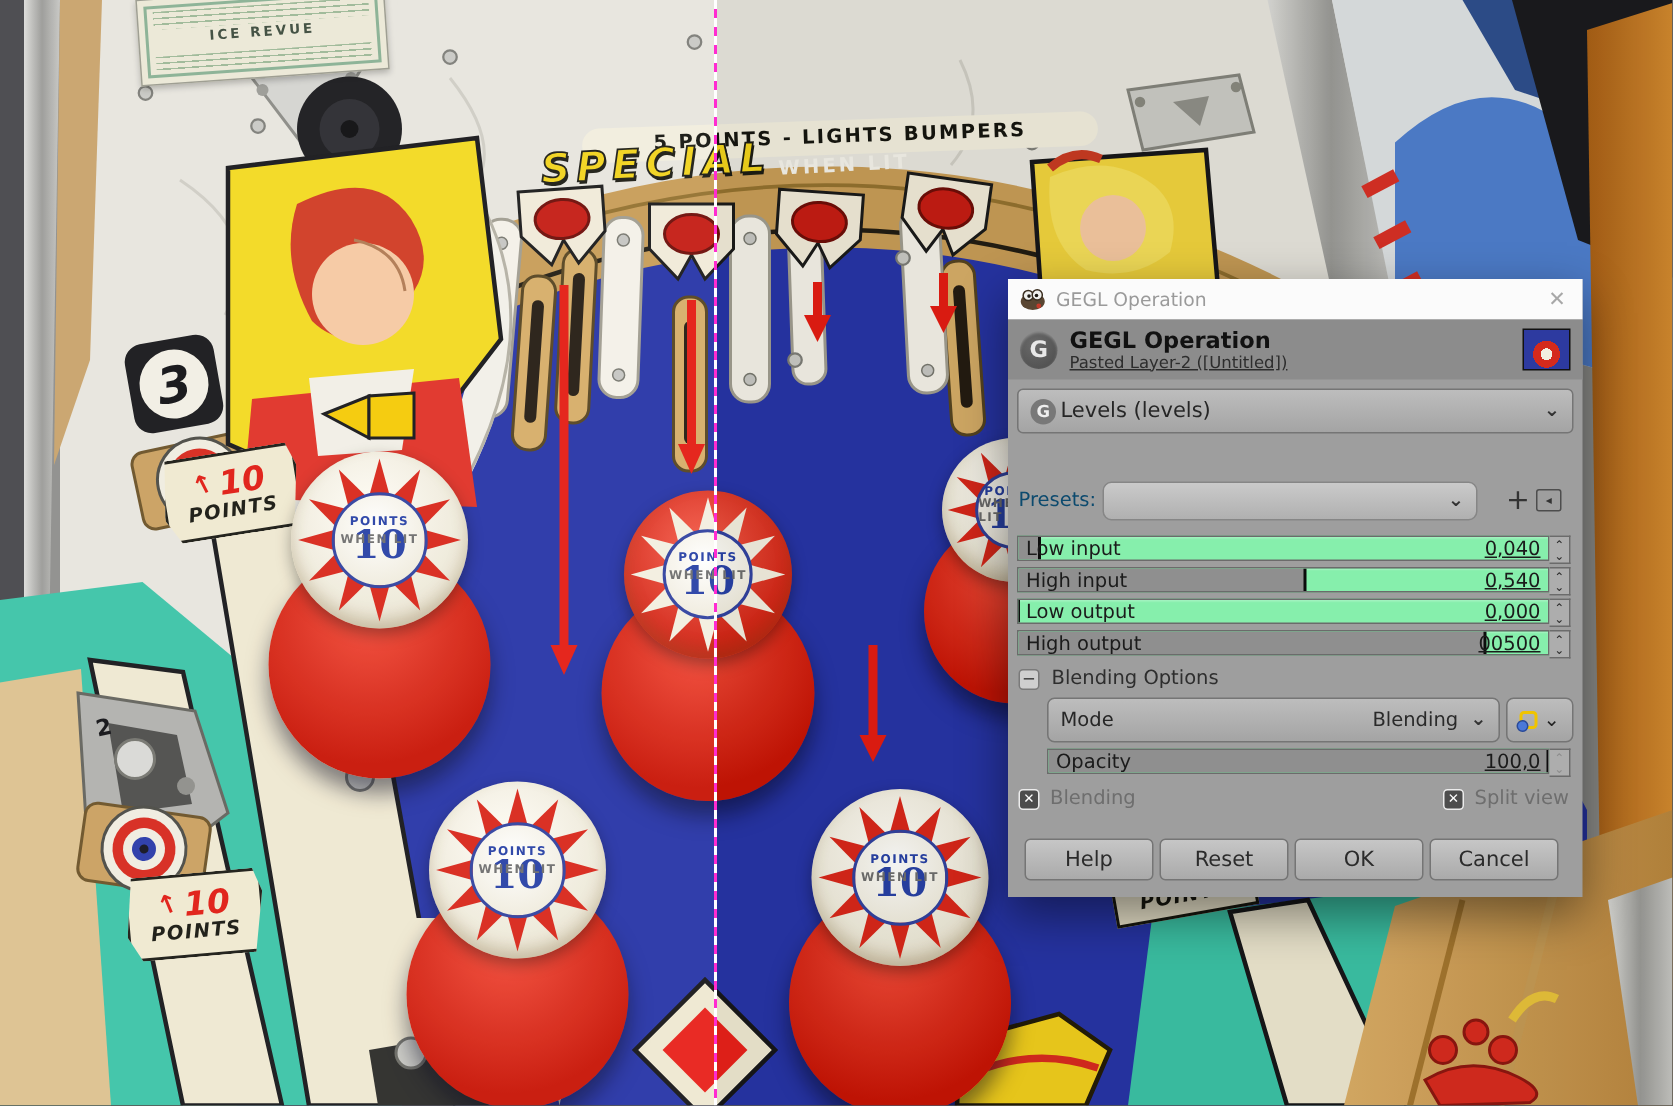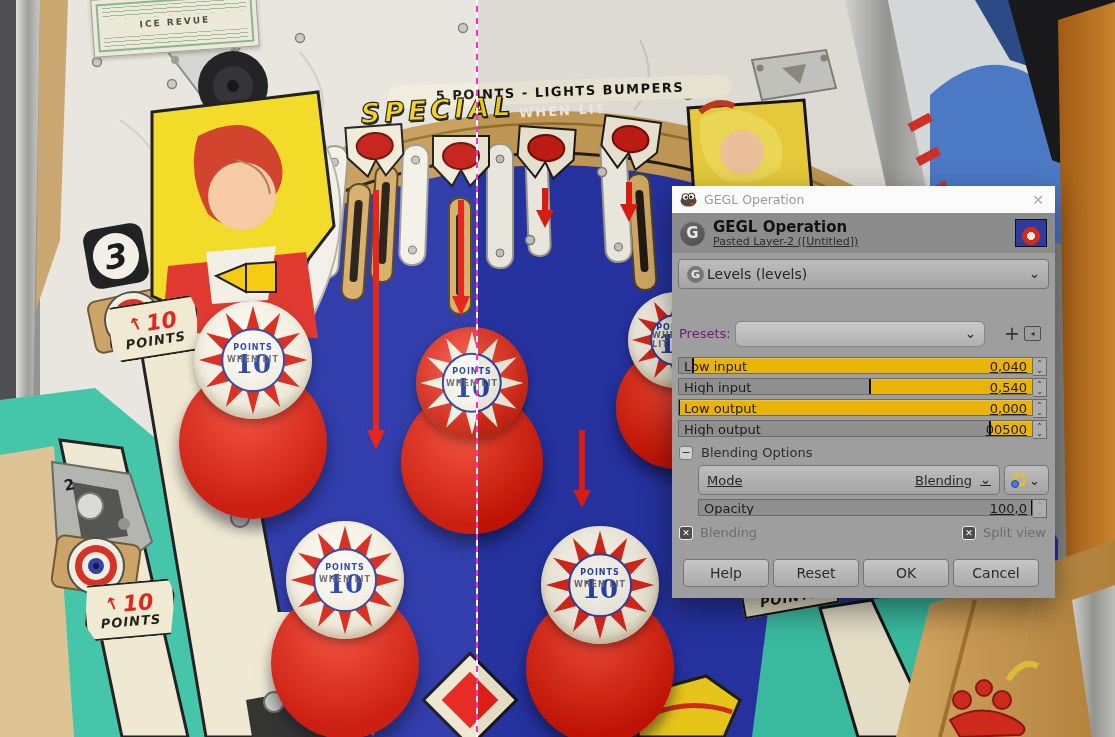--- a/index.html
+++ b/index.html
@@ -88,44 +88,44 @@
   .thumb{position:absolute;right:8px;top:33px;width:32px;height:28px;border:1px solid #111;
        background:radial-gradient(circle at 50% 62%,#f2efe0 0 4px,#d42a1c 4px 9px,#2d3aa0 9px),
                   linear-gradient(#7a6aa0,#2d3a90);}
   .select{position:absolute;background:linear-gradient(#bdbdbd,#a4a4a4);border:1px solid #757575;
        border-radius:4px;display:flex;align-items:center;padding:0 8px;color:#262626;}
   .select .chev{margin-left:auto;font-weight:bold;color:#333;font-size:13px;line-height:10px;}
   .opsel{left:6px;top:73px;width:371px;height:30px;font-size:14px;}
   .opsel .gmini{width:17px;height:17px;border-radius:50%;background:#787878;color:#eee;
        display:flex;align-items:center;justify-content:center;font-size:11px;font-weight:bold;margin-right:3px;}
   .desc{position:absolute;left:7px;top:111px;font-size:13px;color:#383838;}
-  .preslbl{position:absolute;left:7px;top:140px;color:#701a75;}
+  .preslbl{position:absolute;left:7px;top:140px;color:#0c4a6e;}
   .pressel{left:63px;top:135px;width:250px;height:26px;border-radius:6px;
        background:linear-gradient(#cacaca,#b0b0b0);border:1px solid #868686;}
   .plusbtn{position:absolute;left:330px;top:134px;width:20px;height:26px;display:flex;
        align-items:center;justify-content:center;font-size:19px;color:#333;}
   .pmenubtn{position:absolute;left:352px;top:140px;width:17px;height:15px;border:1px solid #4d4d4d;
        border-radius:2px;display:flex;align-items:center;justify-content:center;font-size:8px;color:#333;}
   
   .scale{position:absolute;left:6px;width:369px;height:19px;}
   .sbar{position:absolute;left:0;top:0;width:355px;height:17px;border:1px solid #6b6b6b;
-       background:#eab308;overflow:hidden;box-shadow:inset 0 1px 1px rgba(255,255,255,.25);}
+       background:#86efac;overflow:hidden;box-shadow:inset 0 1px 1px rgba(255,255,255,.25);}
   .sfill{position:absolute;left:0;top:0;height:100%;background:#8f8f8f;}
   .scursor{position:absolute;top:0;width:2px;height:100%;background:#0c0c0c;}
   .slab{position:absolute;left:5px;top:0;line-height:17px;color:#1b1b1b;}
   .sval{position:absolute;right:5px;top:0;line-height:17px;color:#1b1b1b;text-decoration:underline;}
   .spin{position:absolute;right:0;top:0;width:14px;height:19px;border:1px solid #6b6b6b;border-left:none;
        background:#adadad;display:flex;flex-direction:column;align-items:center;justify-content:center;}
   .spin span{font-size:8px;line-height:7px;color:#2e2e2e;}
   .spin.dim span{color:#8d8d8d;}
   
   .bhead{position:absolute;left:7px;top:259px;display:flex;align-items:center;gap:8px;color:#2e2e2e;}
   .expander{width:14px;height:14px;background:#cfcfcf;border:1px solid #7a7a7a;border-radius:3px;
        display:flex;align-items:center;justify-content:center;font-size:11px;line-height:10px;color:#333;}
-  .modesel{left:26px;top:279px;width:302px;height:30px;border-radius:5px;text-decoration:underline;}
+  .modesel{left:26px;top:279px;width:302px;height:30px;border-radius:5px;}
   .modesel .mval{margin-left:auto;color:#2a2a2a;}
   .modesel .chev{margin-left:8px;}
   .modext{position:absolute;left:332px;top:279px;width:45px;height:30px;border-radius:5px;
        background:linear-gradient(#bdbdbd,#a4a4a4);border:1px solid #757575;display:flex;
        align-items:center;justify-content:center;gap:4px;}
   .swapicon{width:12px;height:12px;border:2px solid #f0c400;border-radius:3px;position:relative;}
   .swapicon::after{content:"";position:absolute;left:-4px;bottom:-4px;width:6px;height:6px;
        border-radius:50%;background:#4a78d8;border:1px solid #2a4a98;}
   
   .checks{position:absolute;left:7px;top:339px;width:369px;height:16px;}

